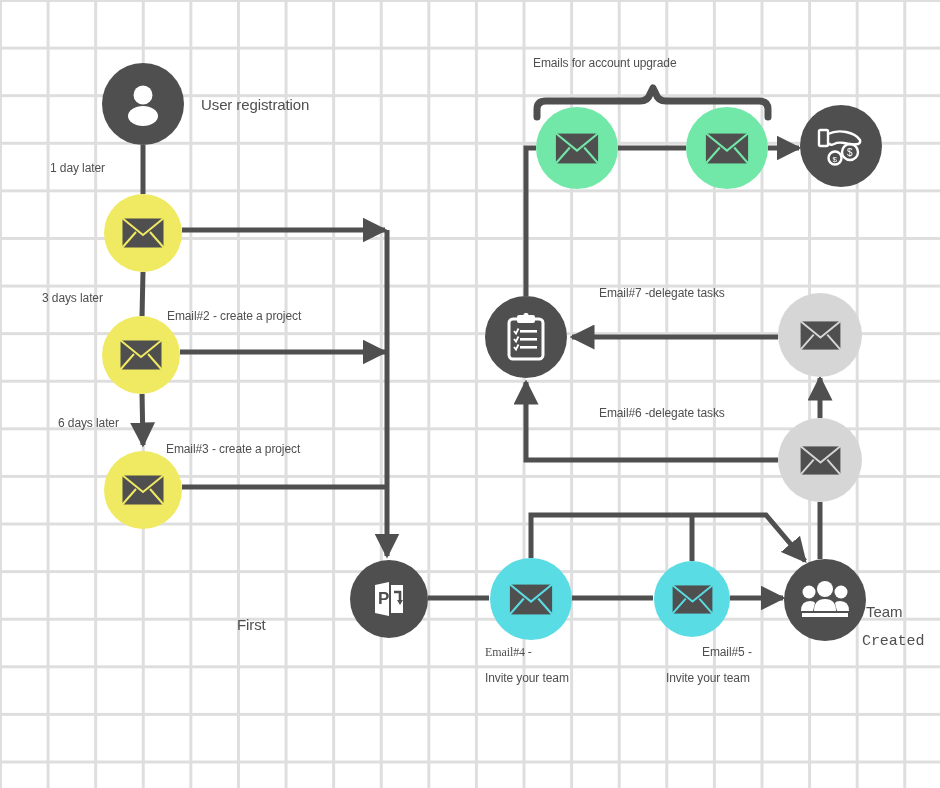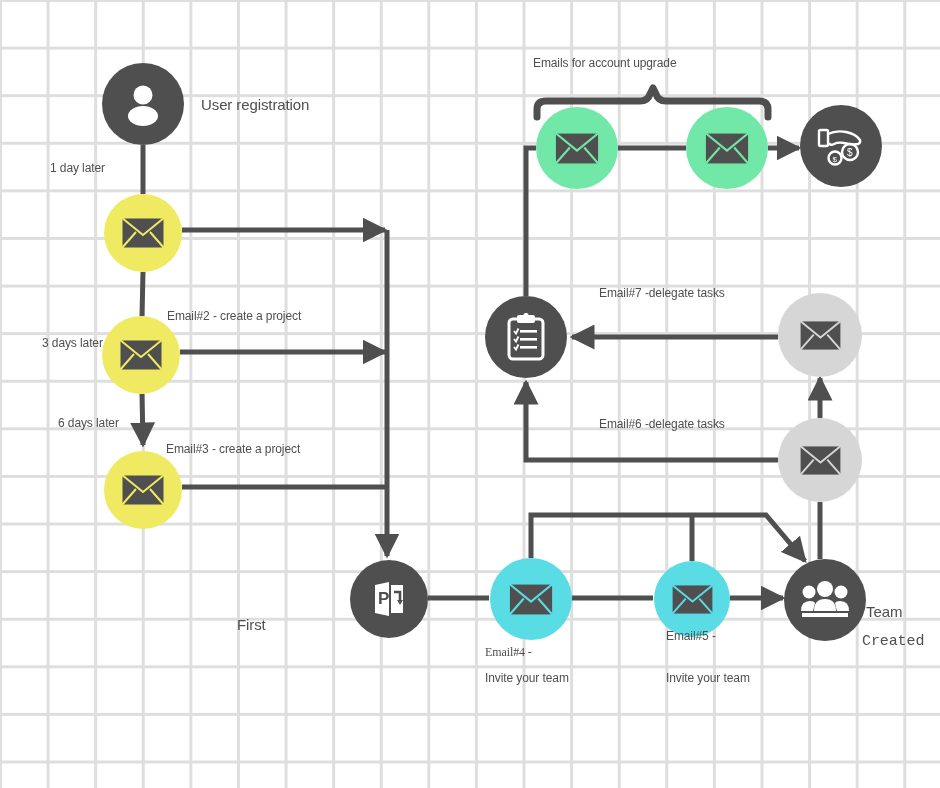--- a/index.html
+++ b/index.html
@@ -223,35 +223,35 @@
       <circle cx="34" cy="30" r="8" fill="none" stroke="#ffffff" stroke-width="2.4"></circle>
       <text x="31" y="34" font-family="Liberation Sans, sans-serif" font-size="10" fill="#ffffff">$</text>
       <circle cx="19" cy="36" r="6.5" fill="none" stroke="#ffffff" stroke-width="2.4"></circle>
       <text x="16.5" y="39.5" font-family="Liberation Sans, sans-serif" font-size="8" fill="#ffffff">$</text>
     </svg>
   </div>
 
   <div class="lbl big" style="left:201px;top:95px;">User registration</div>
 
   <div class="lbl" style="left:50px;top:160px;">1 day later</div>
-  <div class="lbl" style="left:42px;top:290px;margin-top:45px;">3 days later</div>
+  <div class="lbl" style="left:42px;top:290px;">3 days later</div>
   <div class="lbl" style="left:58px;top:415px;">6 days later</div>
 
   <div class="lbl" style="left:167px;top:308px;">Email#2 - create a project</div>
   <div class="lbl" style="left:166px;top:441px;">Email#3 - create a project</div>
 
   <div class="lbl big" style="left:237px;top:615px;text-align:center;">First</div>
 
   <div class="lbl" style="left:485px;top:644px;font-family:Liberation Serif, serif;">Email#4 -</div>
   <div class="lbl" style="left:485px;top:670px;">Invite your team</div>
 
-  <div class="lbl" style="left:666px;top:628px;">Email#5 -</div>
+  <div class="lbl" style="left:666px;top:644px;padding-left:36px;">Email#5 -</div>
   <div class="lbl" style="left:666px;top:670px;">Invite your team</div>
 
   <div class="lbl big" style="left:866px;top:602px;">Team</div>
   <div class="lbl big" style="left:862px;top:632px;font-family:Liberation Mono, monospace;">Created</div>
 
-  <div class="lbl" style="left:599px;top:416px;">Email#6 -delegate tasks</div>
+  <div class="lbl" style="left:599px;top:405px;">Email#6 -delegate tasks</div>
   <div class="lbl" style="left:599px;top:285px;">Email#7 -delegate tasks</div>
 
   <div class="lbl" style="left:533px;top:55px;">Emails for account upgrade</div>
 
 </div>
 
 </body></html>

